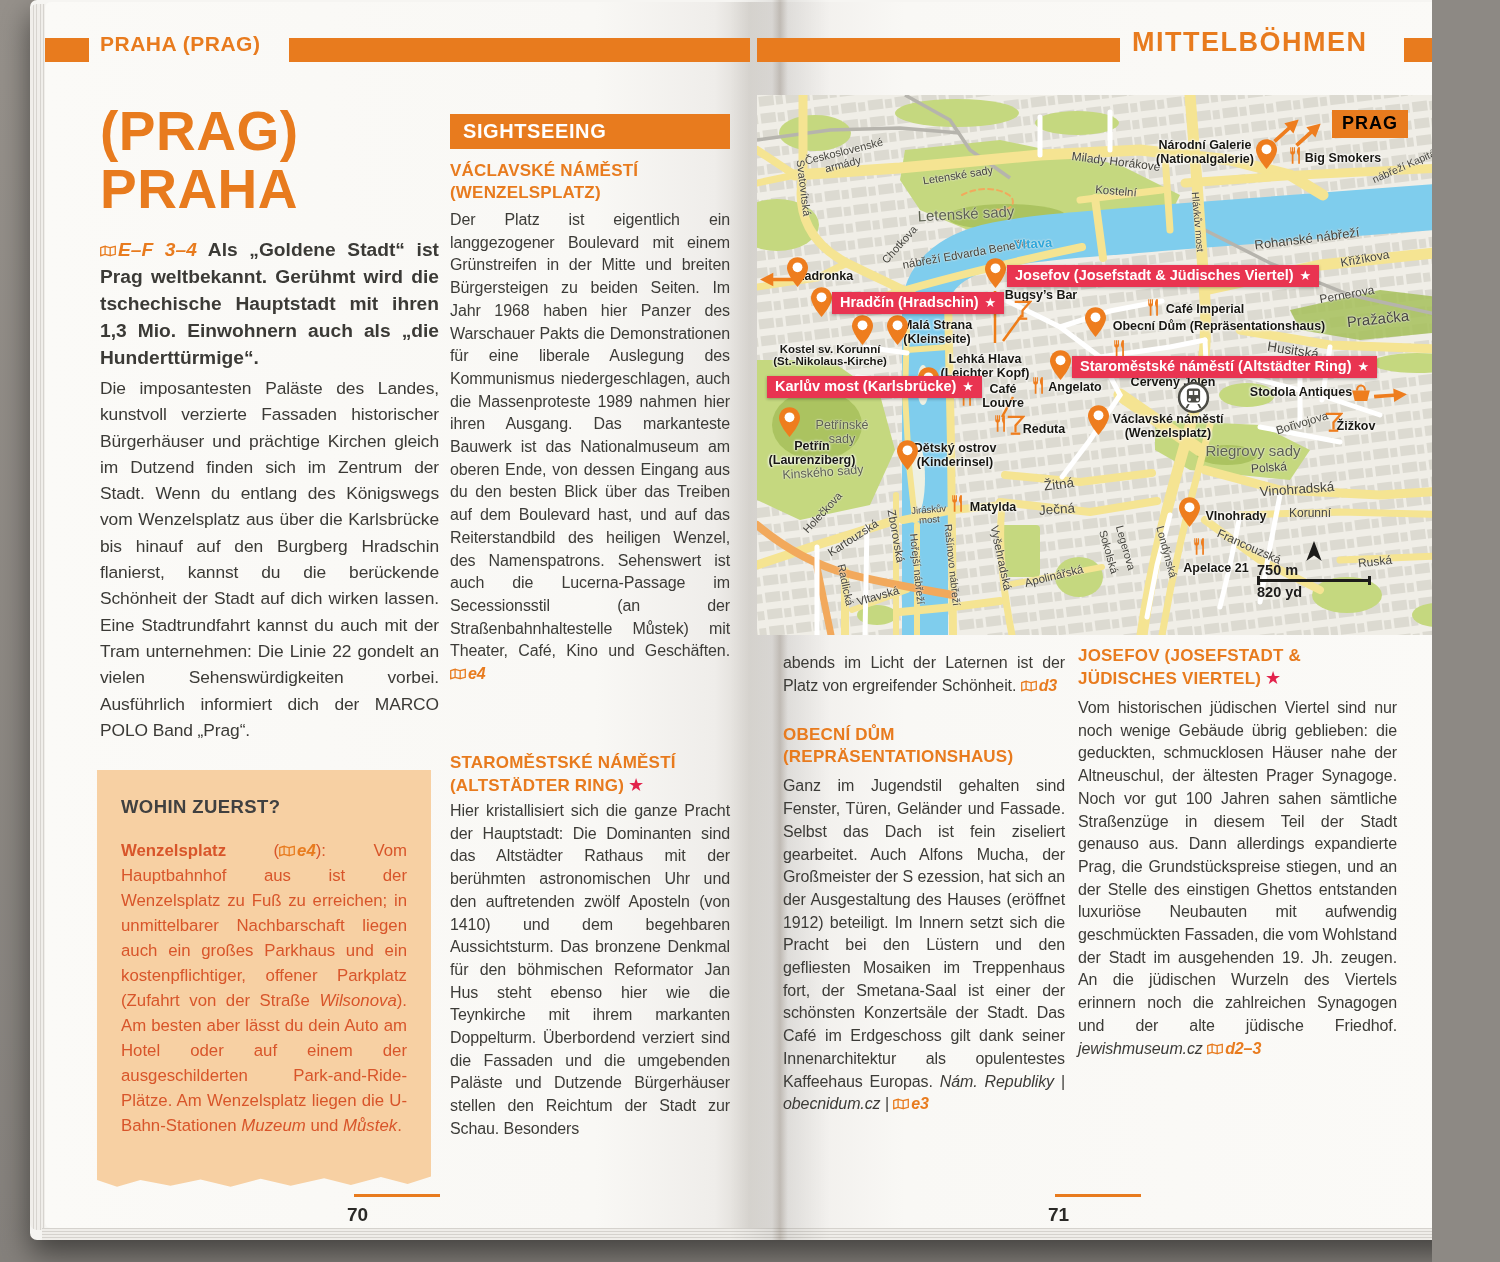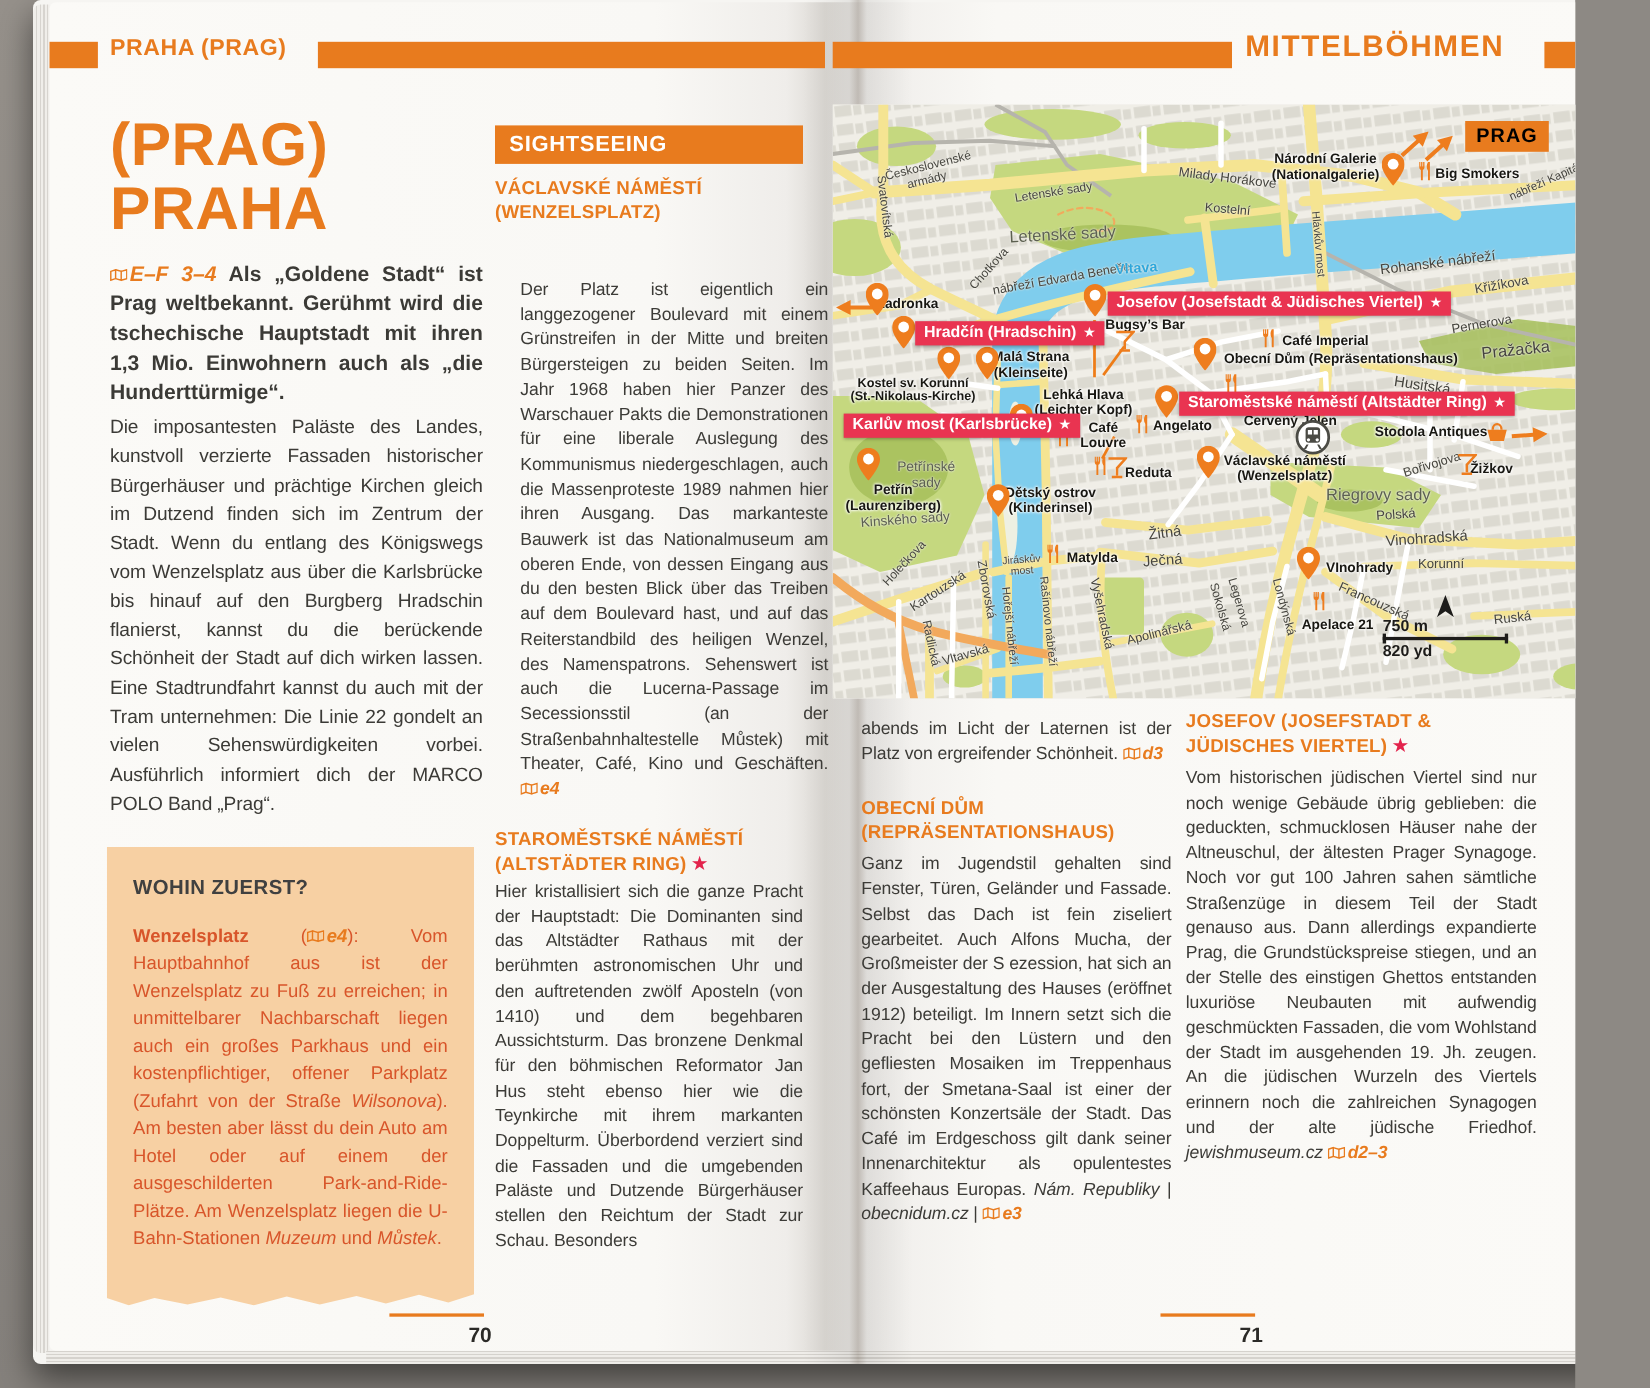--- a/index.html
+++ b/index.html
@@ -36,29 +36,29 @@
   .whereto{left:97px;top:770px;width:334px;height:420px;background:#f7d0a3;padding:26px 24px 0;box-sizing:border-box;
      clip-path:polygon(0 0,100% 0,100% 96.8%,93% 98.6%,85% 96.9%,76% 98.8%,68% 97.2%,58% 99%,49% 97.3%,40% 99.2%,31% 97.5%,22% 99%,13% 97.6%,6% 99.2%,0 97.6%);}
   .whereto h3{margin:0 0 20px;font-size:18.5px;color:#404040;letter-spacing:.4px;}
   .wbody{font-size:16.8px;line-height:25px;color:#d8552a;text-align:justify;}
   .wbody .b{font-weight:700;}
   .sightbar{left:450px;top:114px;width:280px;height:35px;background:var(--or);color:#fff;
      font-size:20px;font-weight:700;line-height:35px;padding-left:13px;box-sizing:border-box;letter-spacing:.6px;}
   .ahead{font-size:17px;line-height:22px;color:var(--or);font-weight:700;letter-spacing:.2px;}
   .abody{font-size:16px;line-height:22.7px;color:#3c3b37;text-align:justify;letter-spacing:-.1px;}
   .hA1{left:450px;top:160px;width:280px;}
-  .bA1{left:473px;top:209px;width:280px;margin-top:44px;}
+  .bA1{left:450px;top:209px;width:280px;}
   .hA2{left:450px;top:752px;width:280px;}
   .bA2{left:450px;top:800px;width:280px;}
   .hstar{color:#e3234c;font-size:18px;margin-left:4px;}
   .b{font-weight:700;} .i{font-style:italic;}
   .mapref{color:var(--or);font-style:italic;font-weight:700;white-space:nowrap;}
   .mapref svg{width:16px;height:12px;vertical-align:-1px;margin-right:2px;}
   
-  .foot{width:100px;text-align:right;}
+  .foot{width:100px;text-align:left;}
   .footL{left:347px;top:1194px;} .footR{left:1048px;top:1194px;}
   .foot .line{width:86px;height:3px;background:var(--or);margin:0 auto 7px;}
   .foot .num{font-size:19px;font-weight:700;color:#2b2a27;}
   
   .c3{left:783px;top:652px;width:282px;}
   .c4{left:1078px;top:645px;width:319px;}
   .c3 .ahead{margin-top:27px;margin-bottom:7px;}
   .c4 .ahead{margin-bottom:7px;}
   
   .map{left:757px;top:95px;width:705px;height:540px;overflow:hidden;background:#f0eee7;}

